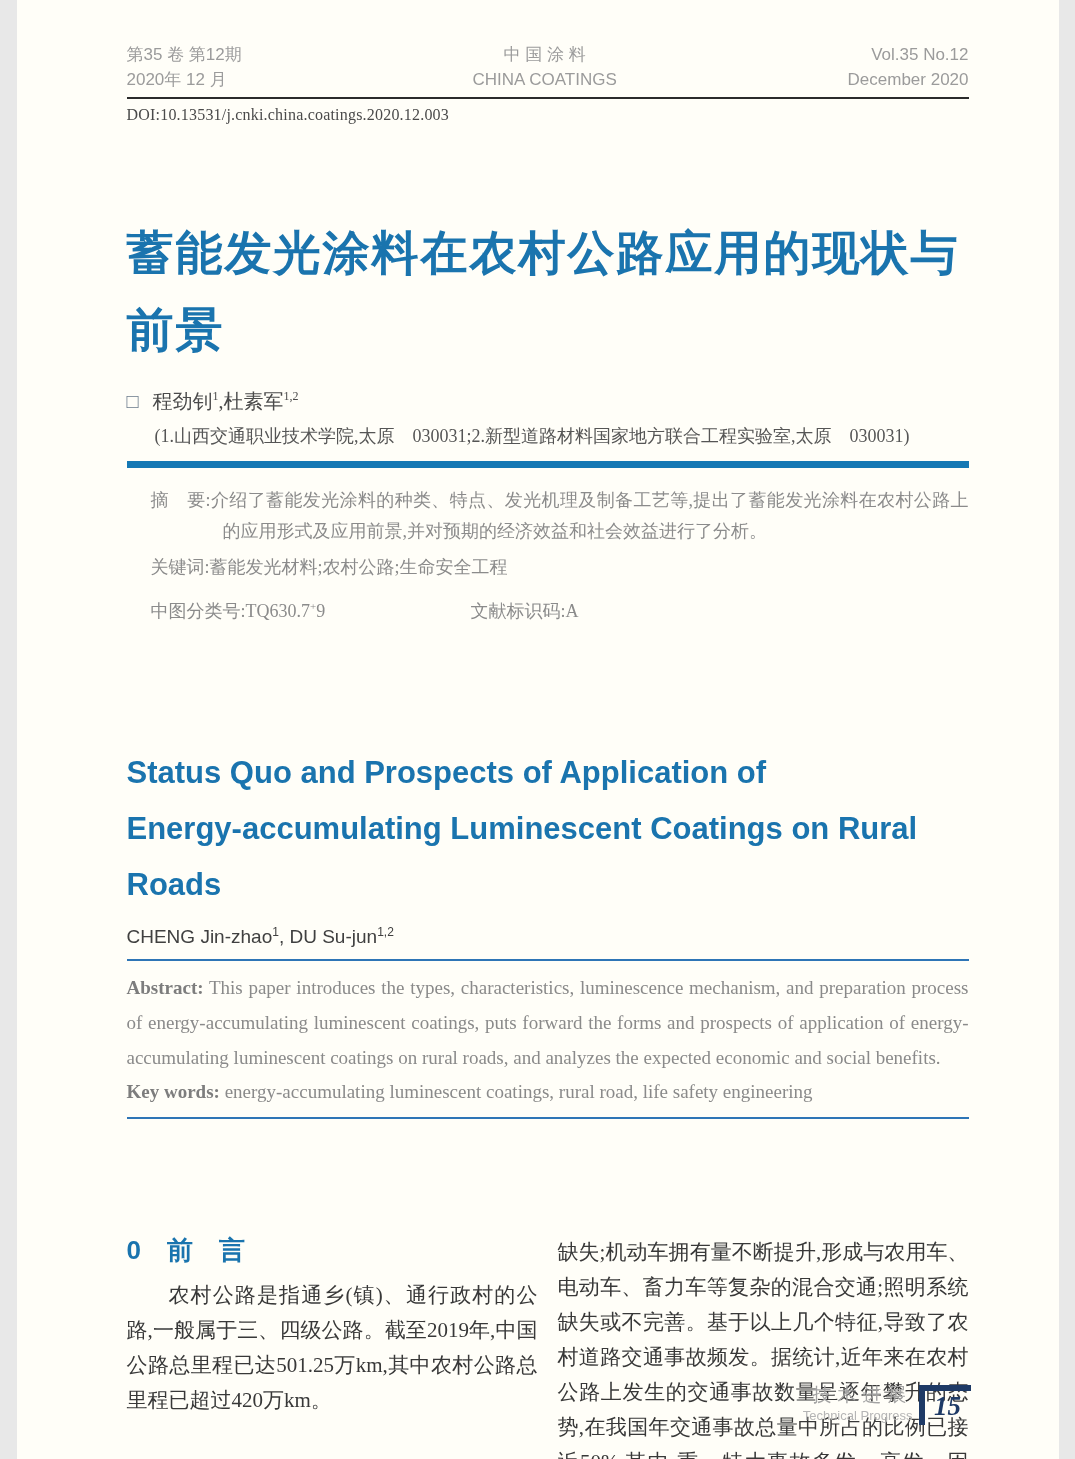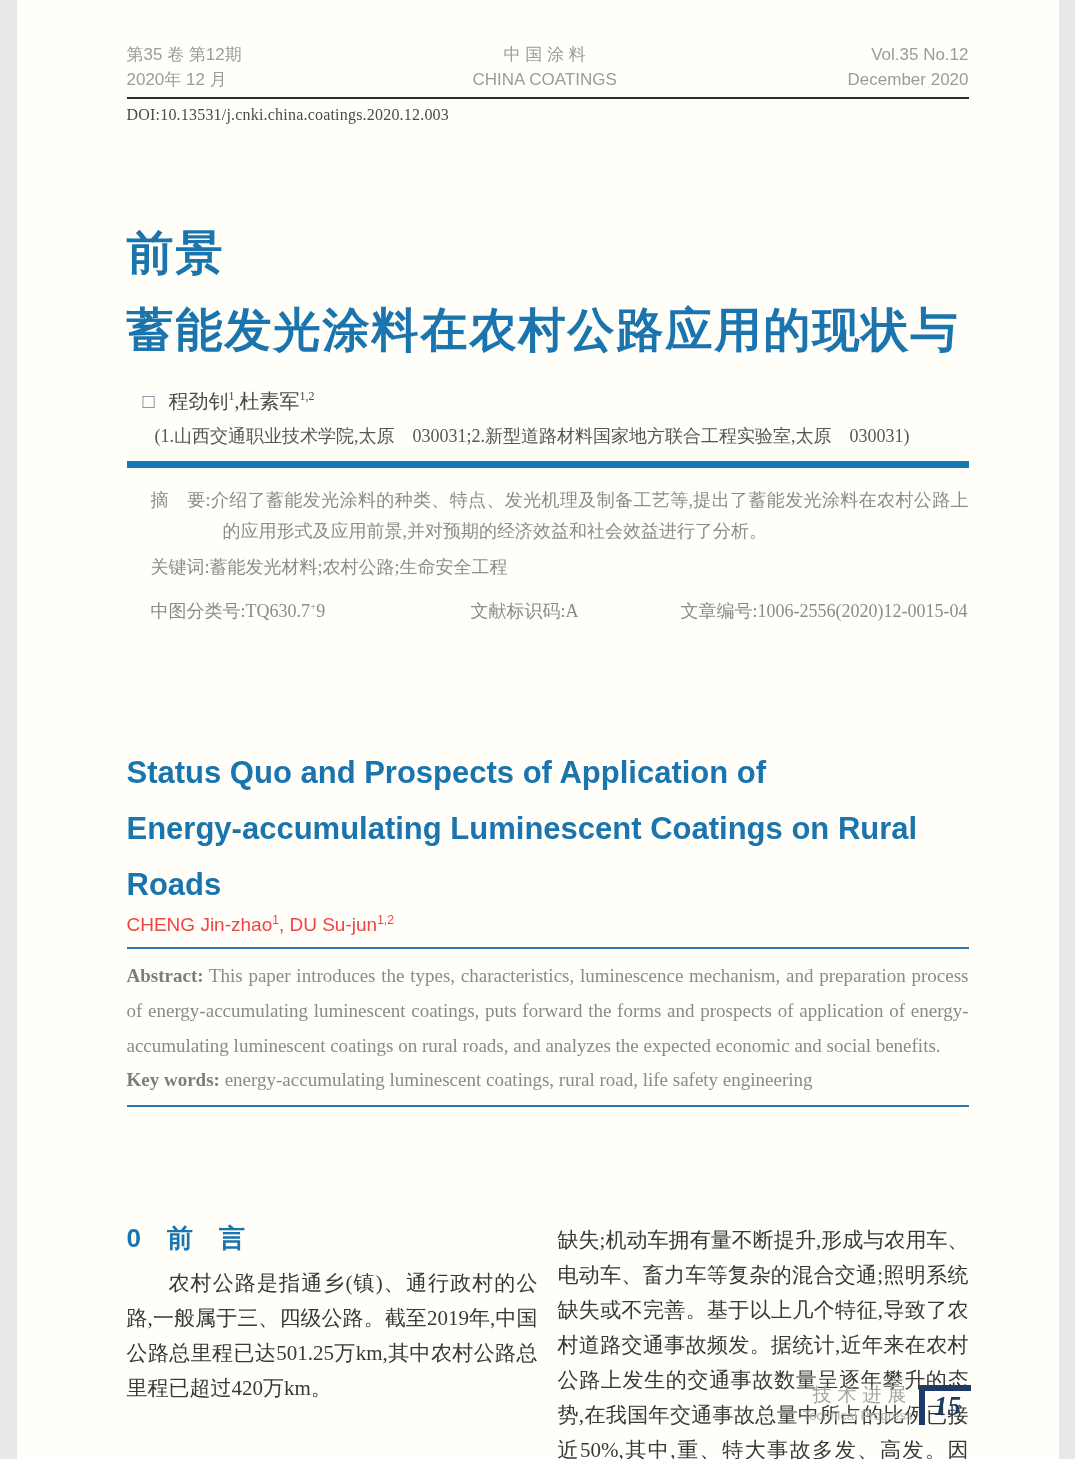--- a/index.html
+++ b/index.html
@@ -27,37 +27,37 @@
     font-family:"Liberation Sans","DejaVu Sans",sans-serif;
     color:#9b9b9b;font-size:17px;line-height:25px;}
   .jh-center{text-align:center;}
   .jh-right{text-align:right;}
   .header-rule{margin-top:5px;height:2px;background:#2b2b2b;}
   .doi{margin-top:7px;font-size:16px;color:#4a4a4a;letter-spacing:.2px;}
   
   .title-cn{margin-top:90px;font-family:"Liberation Sans","DejaVu Sans",sans-serif;
     font-weight:bold;color:var(--accent);font-size:47px;line-height:77px;letter-spacing:2px;}
   .authors-cn{margin-top:20px;font-size:20px;color:#4a4a4a;
-    font-family:"Liberation Serif","DejaVu Serif",serif;margin-left:16px;}
+    font-family:"Liberation Serif","DejaVu Serif",serif;}
   .authors-cn .marker{margin-right:14px;color:#6b7b8b;}
   .authors-cn sup,.authors-en sup{font-size:12px;}
   .affiliation-cn{margin-top:9px;padding-left:28px;font-size:18px;color:#555;}
   .thick-bar{margin-top:13px;height:7px;background:#1578b4;}
   
   .cn-abstract{margin-top:17px;padding-left:96px;text-indent:-72px;
     font-size:18px;line-height:31px;color:var(--gray-text);text-align:justify;}
   .cn-keywords{margin-top:5px;padding-left:24px;font-size:18px;line-height:30px;color:var(--gray-text);}
   .cn-meta{margin-top:17px;padding-left:24px;display:flex;font-size:18px;color:var(--gray-text);}
   .cn-meta .meta-item1{width:320px;}
   .cn-meta .meta-item2{width:210px;}
   .cn-meta sup{font-size:11px;}
   
   .title-en{margin-top:122px;font-family:"Liberation Sans","DejaVu Sans",sans-serif;
     font-weight:bold;color:var(--accent);font-size:31px;line-height:56px;}
-  .authors-en{font-size:19px;color:#ef4444;
+  .authors-en{margin-top:12px;font-size:19px;color:#404040;
     font-family:"Liberation Sans","DejaVu Sans",sans-serif;}
   .affiliation-en{margin-top:5px;font-size:18px;line-height:29px;font-style:italic;color:#8a8f9a;}
   .thin-rule{height:2px;background:var(--rule-blue);}
   .rule-abs-top{margin-top:11px;}
   .rule-abs-bottom{margin-top:9px;}
   .en-abstract{margin-top:9px;font-size:19px;line-height:35px;color:#8a8a8a;text-align:justify;}
   .en-abstract .label,.en-keywords .label{font-weight:bold;color:#7d7d7d;}
   .en-keywords{font-size:19px;line-height:33px;color:#8a8a8a;}
   
   .body-columns{margin-top:116px;display:flex;gap:20px;}
@@ -95,22 +95,22 @@
     <div class="jh-right">
       <div>Vol.35  No.12</div>
       <div>December 2020</div>
     </div>
   </header>
 
   <div class="header-rule"></div>
   <div class="doi">DOI:10.13531/j.cnki.china.coatings.2020.12.003</div>
 
   <h1 class="title-cn">
+    <span style="display:block">蓄能发光涂料在农村公路应用的现状与</span>
     <span style="display:block">前景</span>
-    <span style="display:block">蓄能发光涂料在农村公路应用的现状与</span>
   </h1>
 
   <div class="authors-cn">
     <span class="marker">□</span><span>程劲钊</span><sup>1</sup><span>,</span><span>杜素军</span><sup>1,2</sup>
   </div>
 
   <div class="affiliation-cn">(1.山西交通职业技术学院,太原　030031;2.新型道路材料国家地方联合工程实验室,太原　030031)</div>
 
   <div class="thick-bar"></div>
 
@@ -118,21 +118,20 @@
     <span class="label">摘　要:</span><span>介绍了蓄能发光涂料的种类、特点、发光机理及制备工艺等,提出了蓄能发光涂料在农村公路上的应用形式及应用前景,并对预期的经济效益和社会效益进行了分析。</span>
   </div>
 
   <div class="cn-keywords">
     <span class="label">关键词:</span><span>蓄能发光材料;农村公路;生命安全工程</span>
   </div>
 
   <div class="cn-meta">
     <span class="meta-item1"><span>中图分类号:</span><span>TQ630.7</span><sup>+</sup><span>9</span></span>
     <span class="meta-item2"><span>文献标识码:</span><span>A</span></span>
-    <span class="meta-item3"><span>文章编号:</span><span>1006-2556(2020)12-0015-04</span></span>
   </div>
 
   <h2 class="title-en">
     <span style="display:block">Status Quo and Prospects of Application of</span>
     <span style="display:block">Energy-accumulating Luminescent Coatings on Rural Roads</span>
   </h2>
 
   <div class="authors-en">
     <span>CHENG Jin-zhao</span><sup>1</sup><span>, </span><span>DU Su-jun</span><sup>1,2</sup>
   </div>

